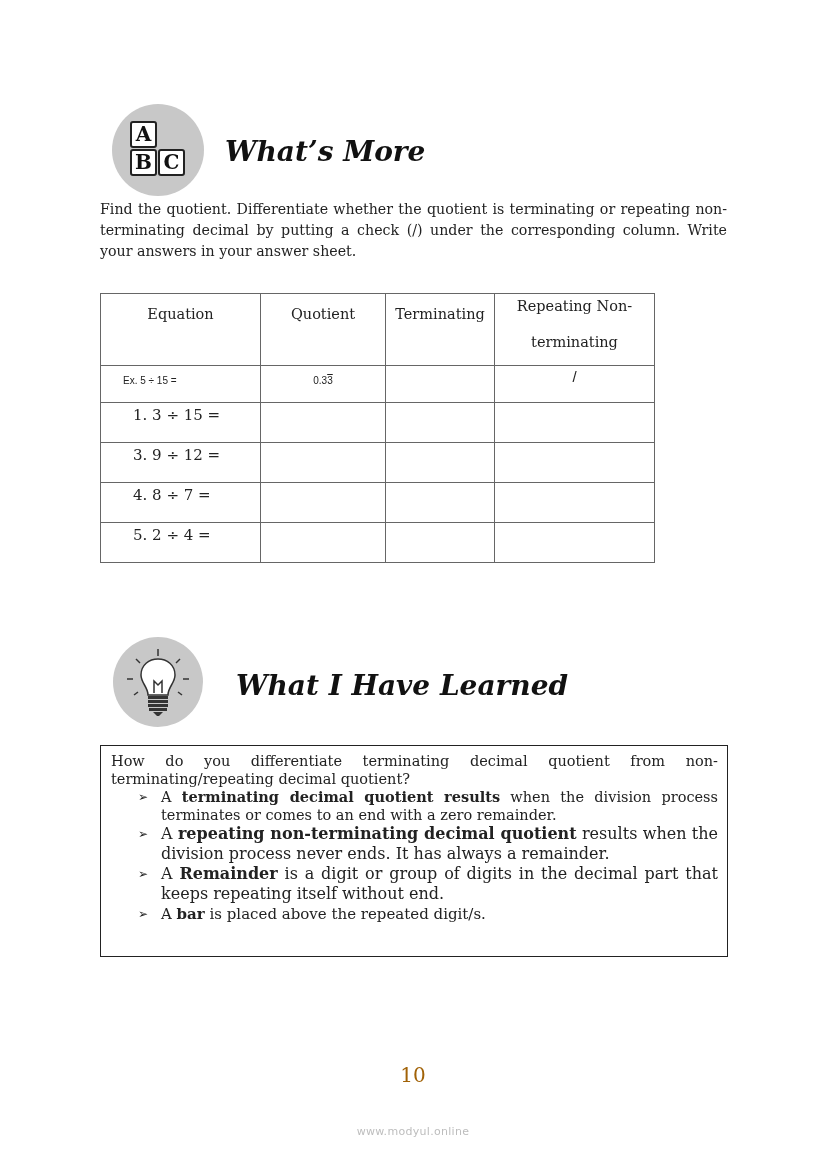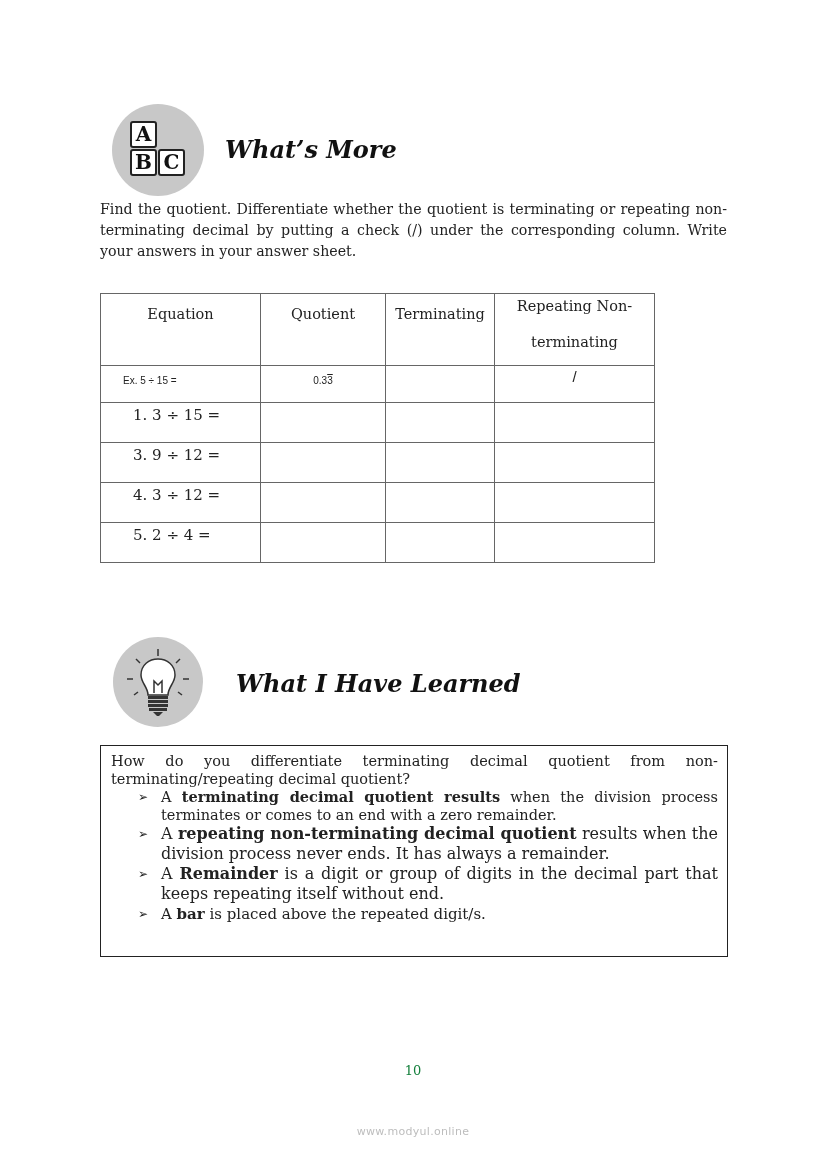--- a/index.html
+++ b/index.html
@@ -1,33 +1,33 @@
 <!DOCTYPE html>
 <html><head>
 <meta charset="utf-8">
 <style>
   html, body { margin: 0; padding: 0; background: #ffffff; }
   body { width: 826px; height: 1169px; position: relative; overflow: hidden; font-family: "DejaVu Serif", serif; color: #1a1a1a; }
   .section-icon { position: absolute; width: 92px; height: 92px; border-radius: 50%; background: #c8c8c8; }
-  .heading { position: absolute; font-family: "DejaVu Serif", serif; font-weight: bold; font-style: italic; font-size: 24px; color: #111; }
+  .heading { position: absolute; font-family: "DejaVu Serif", serif; font-weight: bold; font-style: italic; font-size: 28px; color: #111; }
   .abc-block { position: absolute; width: 27px; height: 27px; border: 2px solid #222; border-radius: 3px; background: #fff; font-family: "DejaVu Serif", serif; font-weight: bold; font-size: 20px; line-height: 27px; text-align: center; color: #111; box-sizing: border-box; line-height: 23px; }
   .instructions { position: absolute; left: 100px; top: 199px; width: 627px; font-family: "DejaVu Serif", serif; font-size: 14.2px; line-height: 21px; text-align: justify; color: #222; }
   table.ws { position: absolute; left: 100px; top: 293px; border-collapse: collapse; font-family: "DejaVu Serif", serif; font-size: 14.5px; color: #222; }
   table.ws td, table.ws th { border: 1.3px solid #666; padding: 0; font-weight: normal; vertical-align: top; }
   table.ws th { text-align: center; padding-top: 2px; line-height: 36px; }
   .ex-cell { font-family: "Liberation Sans", sans-serif; font-size: 10px; }
   .row-eq { padding-left: 32px !important; padding-top: 3px !important; font-size: 15px; }
   .overbar { text-decoration: overline; }
   .learned-box { position: absolute; left: 100px; top: 745px; width: 628px; height: 212px; border: 1.3px solid #222; box-sizing: border-box; padding: 6px 9px 0 10px; font-family: "DejaVu Serif", serif; font-size: 14.5px; line-height: 18px; color: #222; }
   .learned-box .q { text-align: justify; text-align-last: left; }
   .learned-box ul { list-style: none; margin: 0; padding: 0 0 0 27px; }
   .learned-box li { position: relative; padding-left: 23px; text-align: justify; }
   .learned-box li .arrow { position: absolute; left: 0; top: 0; font-size: 12px; }
   .learned-box li.big { font-size: 16px; line-height: 20px; }
-  .page-num { position: absolute; left: 0; width: 826px; top: 1063px; text-align: center; font-family: "DejaVu Serif", serif; font-size: 13px; color: #15803d; }
+  .page-num { position: absolute; left: 0; width: 826px; top: 1063px; text-align: center; font-family: "DejaVu Serif", serif; font-size: 20px; color: #a16207; }
   .watermark { position: absolute; left: 0; width: 826px; top: 1125px; text-align: center; font-family: "DejaVu Sans", sans-serif; font-size: 11px; color: #bdbdbd; letter-spacing: 0.3px; }
 </style>
 </head>
 <body>
 
 <div class="section-icon" style="left:112px; top:104px;">
   <div class="abc-block" style="left:18px; top:17px;">A</div>
   <div class="abc-block" style="left:18px; top:45px;">B</div>
   <div class="abc-block" style="left:46px; top:45px;">C</div>
 </div>
@@ -62,21 +62,21 @@
       <td></td>
       <td></td>
     </tr>
     <tr style="height:40px;">
       <td class="row-eq">3.  9 ÷ 12 =</td>
       <td></td>
       <td></td>
       <td></td>
     </tr>
     <tr style="height:40px;">
-      <td class="row-eq">4.  3 ÷ 12 =</td>
+      <td class="row-eq">4.  8 ÷ 7 =</td>
       <td></td>
       <td></td>
       <td></td>
     </tr>
     <tr style="height:40px;">
       <td class="row-eq">5.  2 ÷ 4 =</td>
       <td></td>
       <td></td>
       <td></td>
     </tr>

